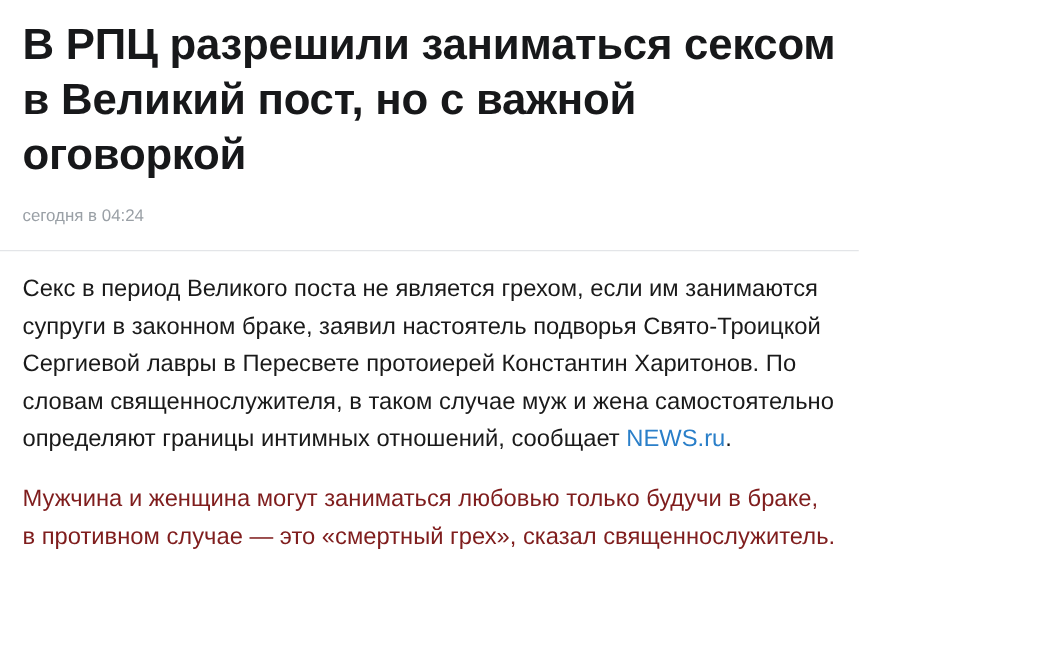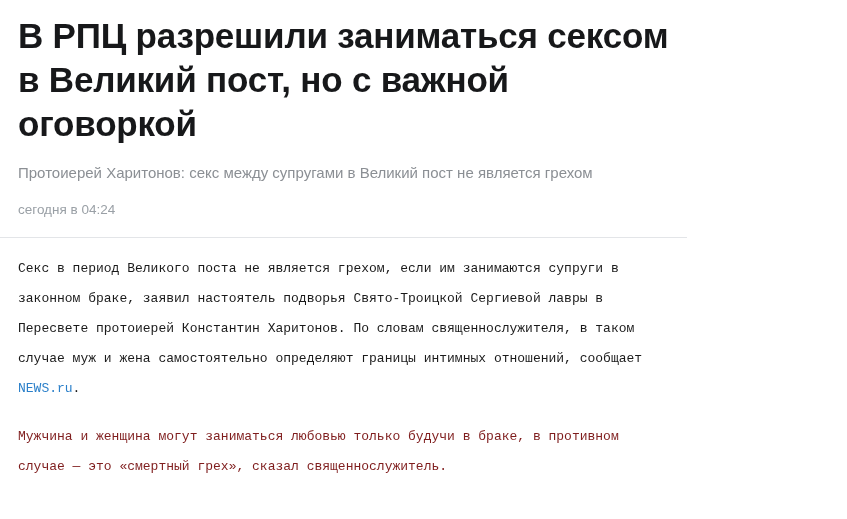--- a/index.html
+++ b/index.html
@@ -68,22 +68,22 @@
   .divider {
     height: 1px;
     width: 100%;
     background: #e3e5e8;
   }
   .article-body {
     padding: 16px 18px 0 18px;
     box-sizing: border-box;
   }
   .para {
-    font-family: Liberation Mono, monospace;
-    font-size: 13px;
+    font-family: Liberation Sans, sans-serif;
+    font-size: 19px;
     line-height: 30px;
     color: #1a1a1a;
     margin: 0 0 18px 0;
     max-width: 822px;
   }
   .para.lead {
     color: #1a1a1a;
   }
   .para.secondary {
     color: #7f1d1d;
@@ -95,21 +95,20 @@
   }
 </style>
 </head>
 <body>
 
 <div class="page">
 
   <div class="article-header">
     <h1 class="headline">В РПЦ разрешили заниматься сексом в Великий пост, но с важной оговоркой</h1>
 
-    <div class="subhead">Протоиерей Харитонов: секс между супругами в Великий пост не является грехом</div>
 
     <div class="meta-row">
       <span class="timestamp">сегодня в 04:24</span>
     </div>
   </div>
 
   <div class="divider"></div>
 
   <div class="article-body">
 

